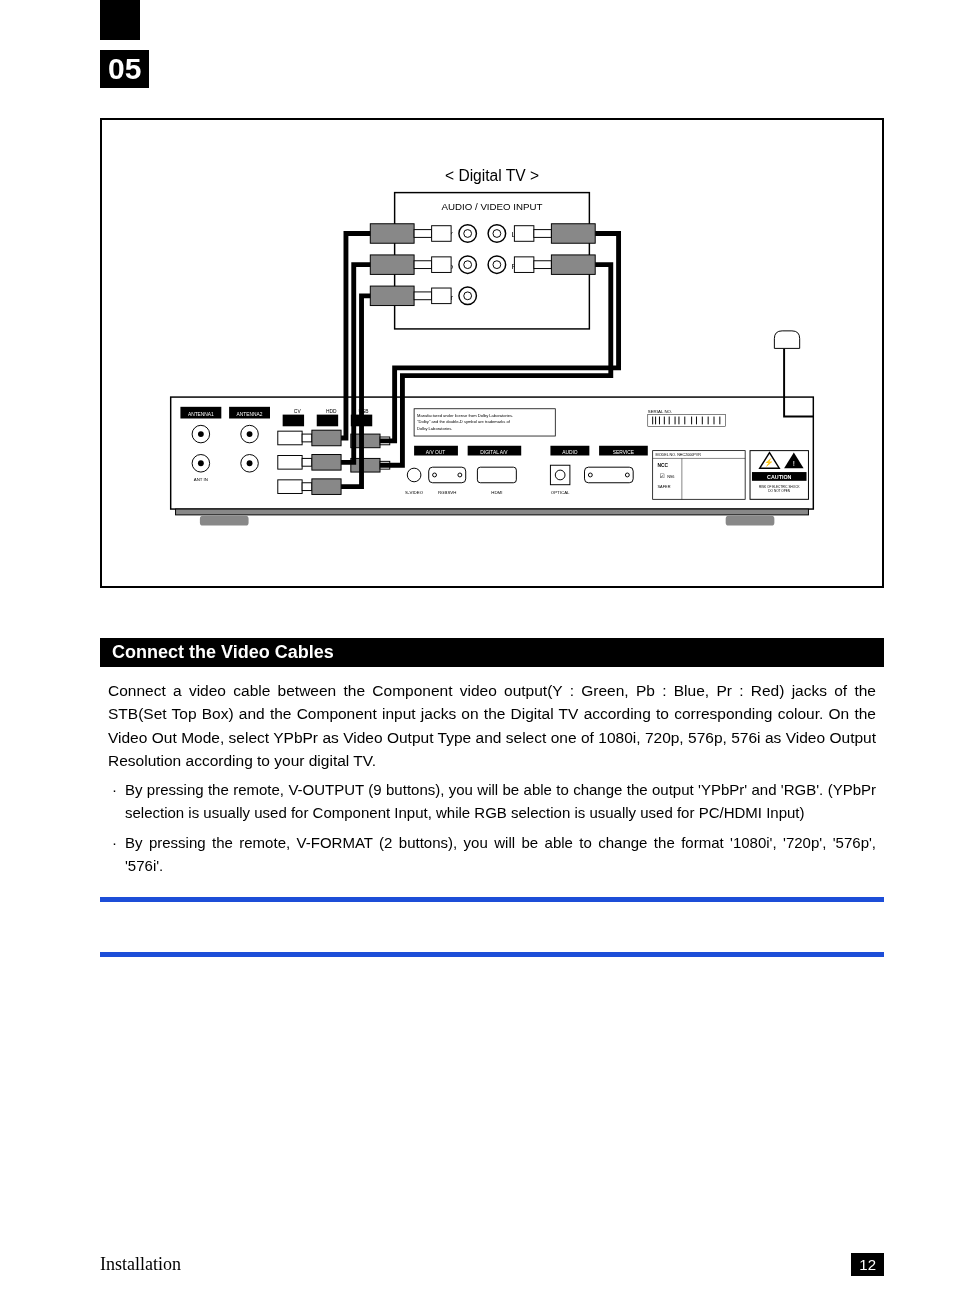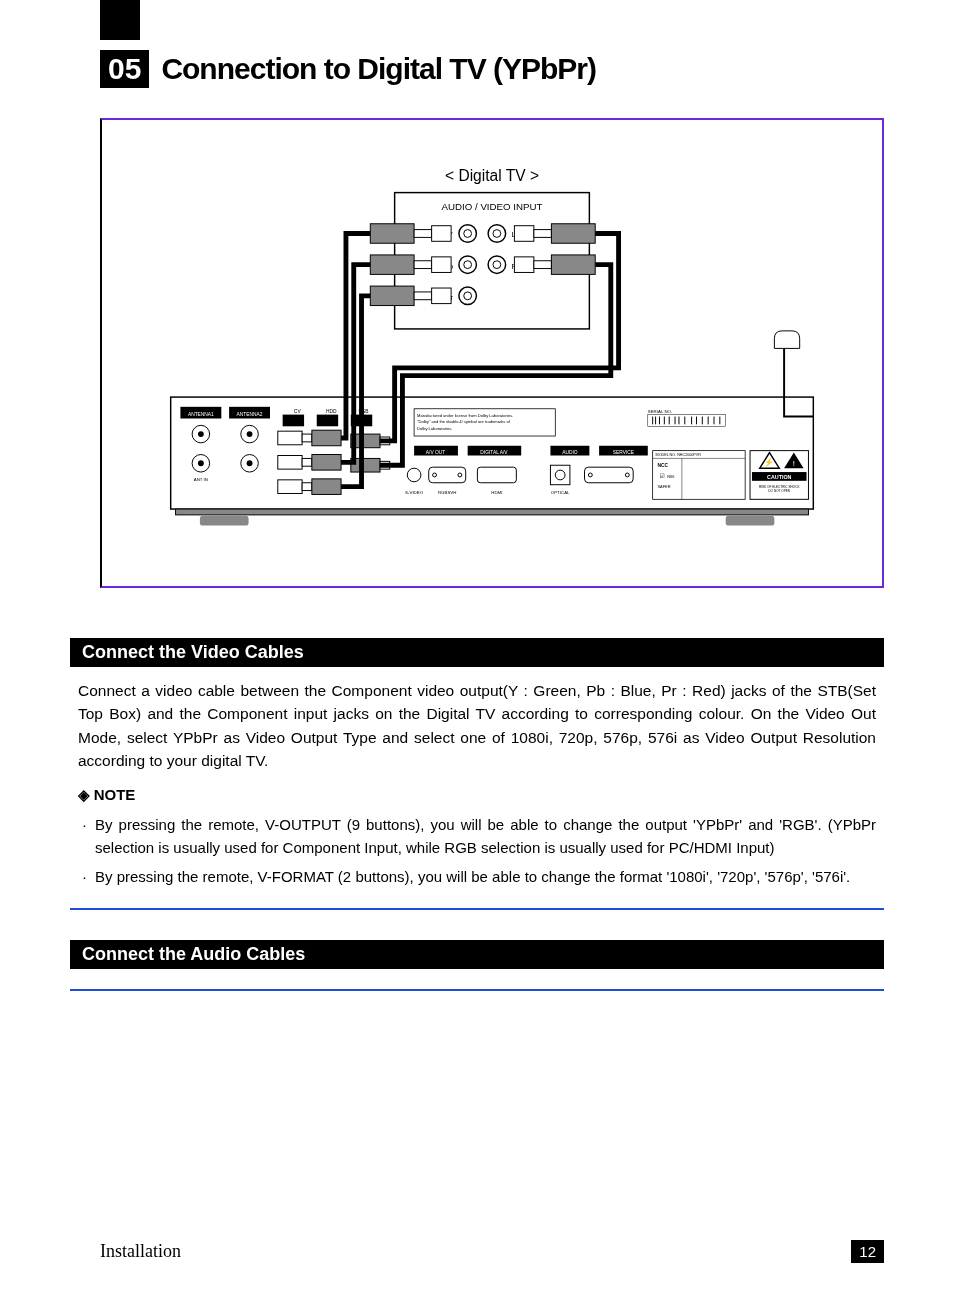--- a/index.html
+++ b/index.html
@@ -40,37 +40,38 @@
   }
   .header-title {
     font-size: 30px;
     font-weight: 900;
     font-family: "Arial Black", Arial, sans-serif;
     margin-left: 12px;
     letter-spacing: -1px;
   }
 
   .diagram-frame {
-    border: 2px solid #6d28d9;
+    border: 2px solid #000000;
     border-left: 2px solid #000;
     margin-left: 30px;
     padding: 40px 20px 20px 20px;
     height: 470px;
     box-sizing: border-box;
     margin-bottom: 50px;
     position: relative;
   }
   .diagram-svg {
     width: 100%;
     height: 100%;
   }
 
   .section {
+    margin-left: 30px;
     margin-bottom: 30px;
-    border-bottom: 2px solid #1d4ed8;
+    border-bottom: 5px solid #1d4ed8;
     padding-bottom: 20px;
   }
   .section-header {
     background: #000;
     color: #fff;
     font-weight: bold;
     font-size: 18px;
     padding: 4px 12px;
   }
   .section-body {
@@ -98,21 +99,21 @@
     margin-right: 8px;
     flex: 0 0 auto;
   }
   .note-item .txt {
     flex: 1;
   }
   .bold { font-weight: normal; }
 
   .footer {
     position: absolute;
-    bottom: 43px;
+    bottom: 30px;
     left: 100px;
     right: 70px;
     display: flex;
     justify-content: space-between;
     align-items: center;
     gap: 48px;
   }
   .footer-left {
     font-family: "Times New Roman", serif;
     font-size: 18px;
@@ -126,21 +127,20 @@
   }
 </style>
 </head>
 <body>
 
 <div class="page">
   <div class="top-black-tab"></div>
 
   <div class="header">
     <span class="header-num">05</span>
-    <span class="header-title">Connection to Digital TV (YPbPr)</span>
   </div>
 
   <div class="diagram-frame">
     <svg class="diagram-svg" viewBox="0 0 760 410">
 
       <text x="380" y="18" text-anchor="middle" font-size="16">&lt; Digital TV &gt;</text>
 
       <rect x="280" y="30" width="200" height="140" fill="none" stroke="#000" stroke-width="1.5"></rect>
       <text x="380" y="48" text-anchor="middle" font-size="10">AUDIO / VIDEO INPUT</text>
 
@@ -318,37 +318,35 @@
 
       <path d="M 486 72 L 510 72 L 510 210 L 280 210 L 280 285 L 265 285" fill="none" stroke="#000" stroke-width="5"></path>
       <path d="M 486 104 L 502 104 L 502 218 L 288 218 L 288 310 L 265 310" fill="none" stroke="#000" stroke-width="5"></path>
     </svg>
   </div>
 
   <div class="section">
     <div class="section-header">Connect the Video Cables</div>
     <div class="section-body">
       <div>Connect a video cable between the Component video output(Y : Green, Pb : Blue, Pr : Red) jacks of the STB(Set Top Box) and the Component input jacks on the Digital TV according to corresponding colour. On the Video Out Mode, select YPbPr as Video Output Type and select one of 1080i, 720p, 576p, 576i as Video Output Resolution according to your digital TV.</div>
-      <div class="note-label">NOTE</div>
       <div class="note-item">
         <span class="dot">·</span>
         <span class="txt">
           <span>By pressing the remote, </span><span class="bold">V-OUTPUT</span><span> (9 buttons), you will be able to change the output 'YPbPr' and 'RGB'. (YPbPr selection is usually used for Component Input, while RGB selection is usually used for PC/HDMI Input)</span>
         </span>
       </div>
       <div class="note-item">
         <span class="dot">·</span>
         <span class="txt">
           <span>By pressing the remote, </span><span class="bold">V-FORMAT</span><span> (2 buttons), you will be able to change the format '1080i', '720p', '576p', '576i'.</span>
         </span>
       </div>
     </div>
   </div>
 
   <div class="section">
-    <div class="section-header">Connect the Audio Cables</div>
   </div>
 
   <div class="footer">
     <span class="footer-left">Installation</span>
     <span class="footer-right">12</span>
   </div>
 </div>
 
 </body></html>

